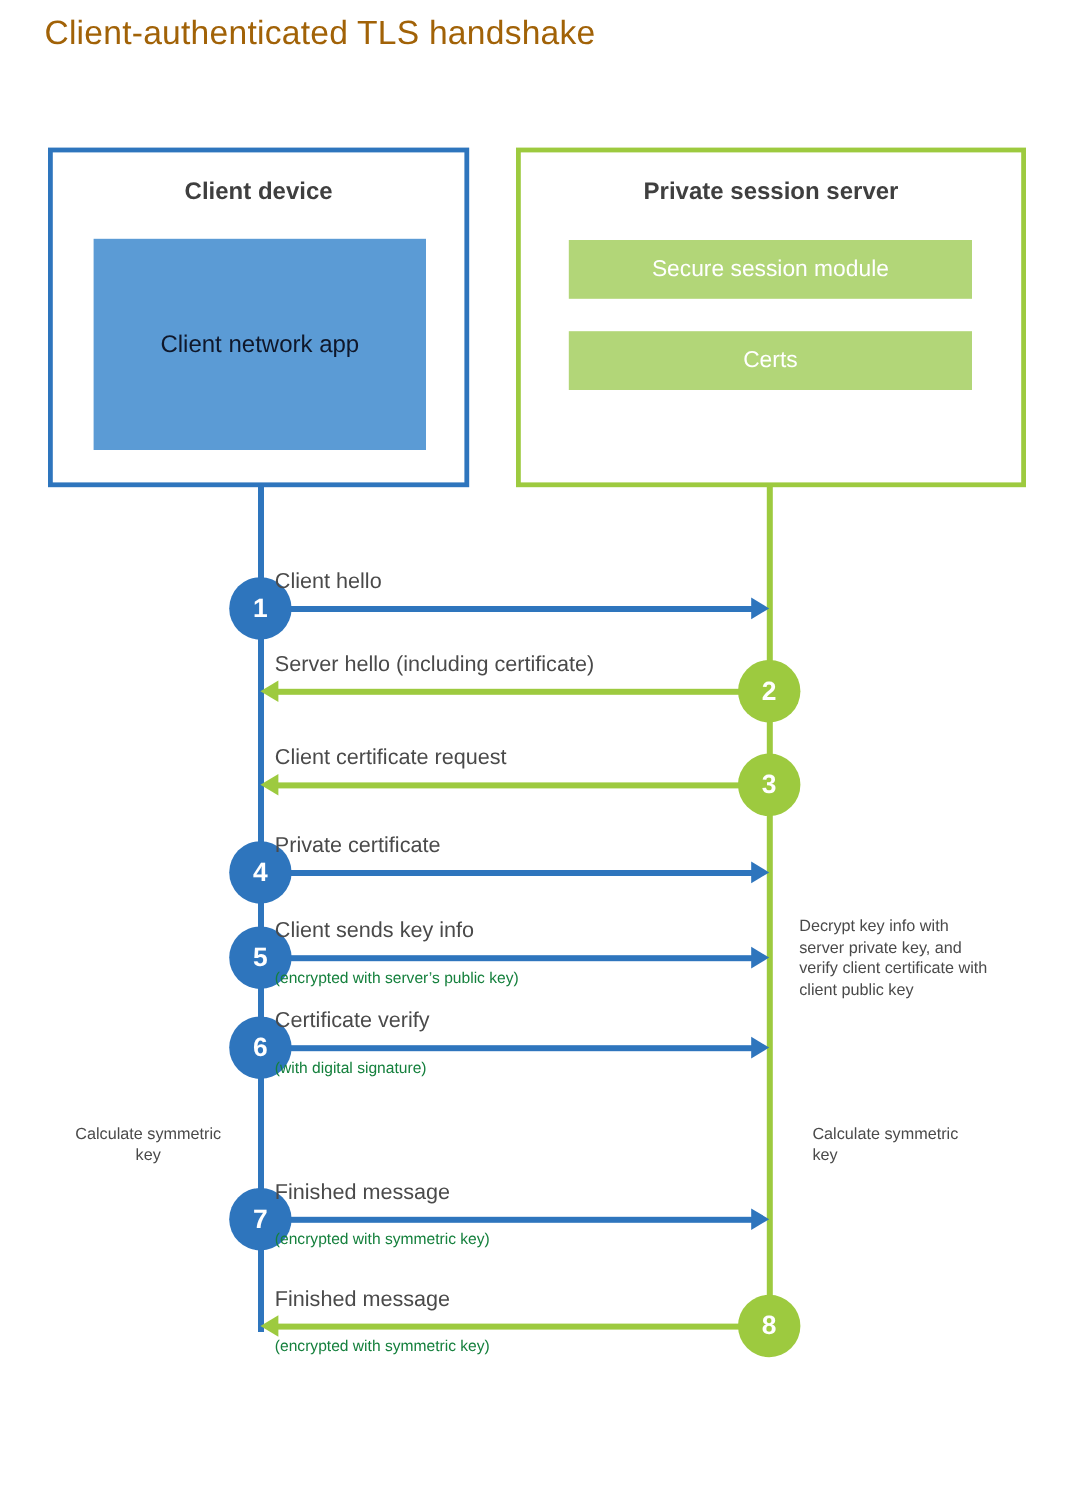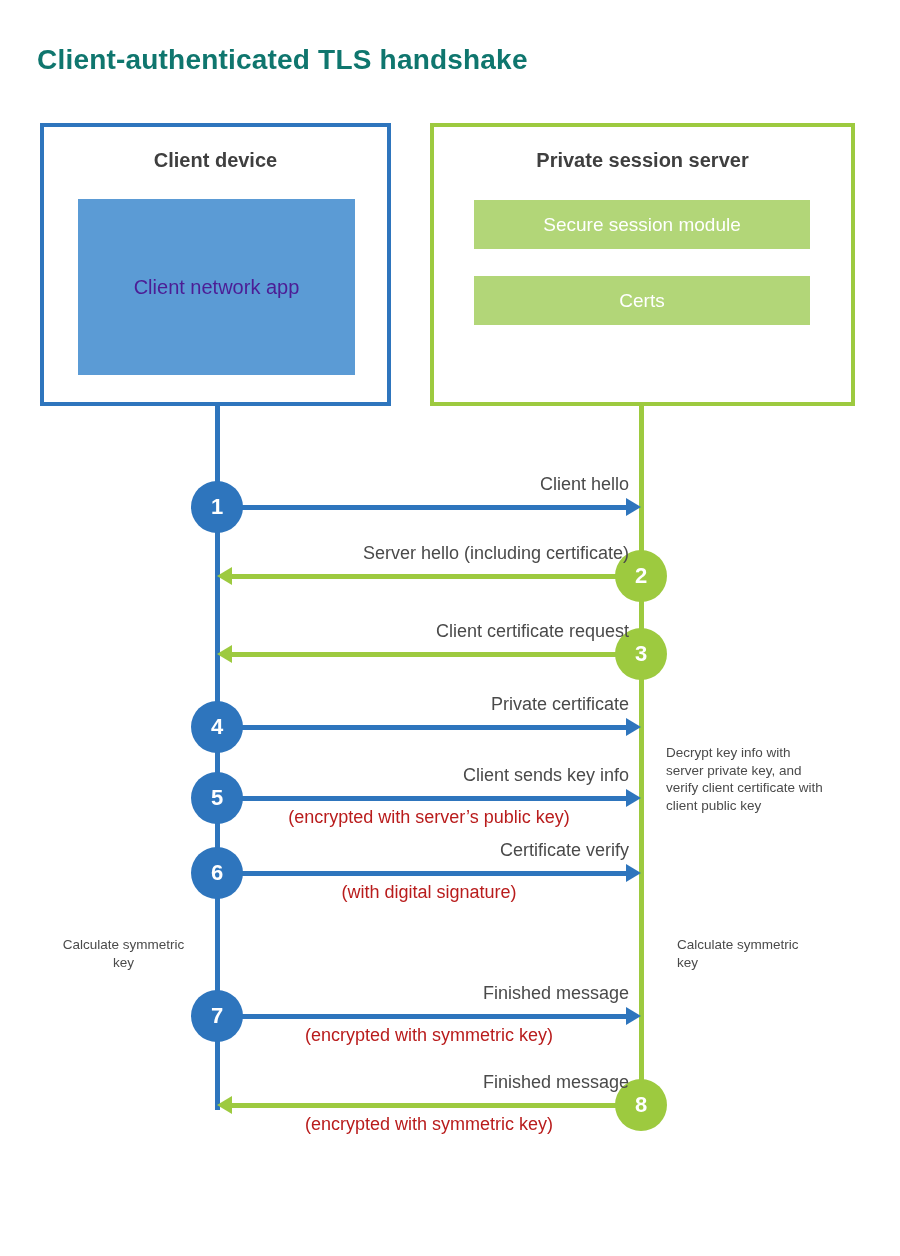--- a/index.html
+++ b/index.html
@@ -4,33 +4,33 @@
 <style>
   :root{
     --blue:#2e75bd; --blue-fill:#5b9bd5; --green:#9dca3f; --green-fill:#b2d678;
   }
   html,body{margin:0;padding:0;background:#ffffff;}
   .canvas{
     position:relative; width:900px; height:1256px; background:#ffffff;
     font-family:"Liberation Sans", sans-serif; overflow:hidden;
   }
   .page-title{
-    position:absolute; left:37px; top:44px; font-size:28px; font-weight:700;
-    color:#0f766e; letter-spacing:.2px;
+    position:absolute; left:37px; top:12px; font-size:28px; font-weight:400;
+    color:#a16207; letter-spacing:.2px;
   }
   
   .actor-box{position:absolute; top:123px; height:283px; border:4px solid; background:#fff; box-sizing:border-box;}
   .client-box{left:40px; width:351px; border-color:var(--blue);}
   .server-box{left:430px; width:425px; border-color:var(--green);}
   .actor-title{margin-top:22px; text-align:center; font-size:20px; font-weight:700; color:#3f3f3f;}
   .app-box{
     position:absolute; left:78px; top:199px; width:277px; height:176px;
     background:var(--blue-fill); display:flex; align-items:center; justify-content:center;
   }
-  .app-box .inner{width:170px; text-align:center; color:#4c1d95; font-size:20px; line-height:1.45;}
+  .app-box .inner{width:170px; text-align:center; color:#0f172a; font-size:20px; line-height:1.45;}
   .server-bar{
     position:absolute; left:474px; width:336px; height:49px;
     background:var(--green-fill); display:flex; align-items:center; justify-content:center;
     color:#fff; font-size:19px;text-align:right;
   }
   
   .vline{position:absolute; width:5px; top:403px; height:707px;}
   .vline.blue{left:215px; background:var(--blue);}
   .vline.green{left:639px; background:var(--green);}
   
@@ -40,30 +40,30 @@
   .ah{position:absolute; width:0; height:0; border-top:9px solid transparent; border-bottom:9px solid transparent;}
   .ah.right{border-left:15px solid var(--blue);}
   .ah.left{border-right:15px solid var(--green);}
   .circle{
     position:absolute; width:52px; height:52px; border-radius:50%;
     color:#fff; font-size:22px; font-weight:700; text-align:center; line-height:52px;
   }
   .circle.blue{background:var(--blue);}
   .circle.green{background:var(--green);}
   .msg-label{
-    position:absolute; left:229px; width:400px; text-align:right;
+    position:absolute; left:229px; width:400px; text-align:left;
     font-size:18px; color:#4a4a4a;
   }
   .msg-sub{
-    position:absolute; left:229px; width:400px; text-align:center;
-    font-size:18px; color:#b91c1c;
+    position:absolute; left:229px; width:400px; 
+    font-size:13px; color:#15803d;
   }
   
   .note{position:absolute; font-size:13.5px; color:#4a4a4a; line-height:1.3;}
-  .note-decrypt{left:666px; top:744px; width:160px; text-align:left;}
+  .note-decrypt{left:666px; top:763px; width:160px; text-align:left;}
   .note-calc-left{left:57px; top:936px; width:133px; text-align:center;}
   .note-calc-right{left:677px; top:936px; width:125px; text-align:left;}
 </style>
 </head>
 <body>
 
 <div class="canvas">
 
   <div class="page-title">Client-authenticated TLS handshake</div>
 

